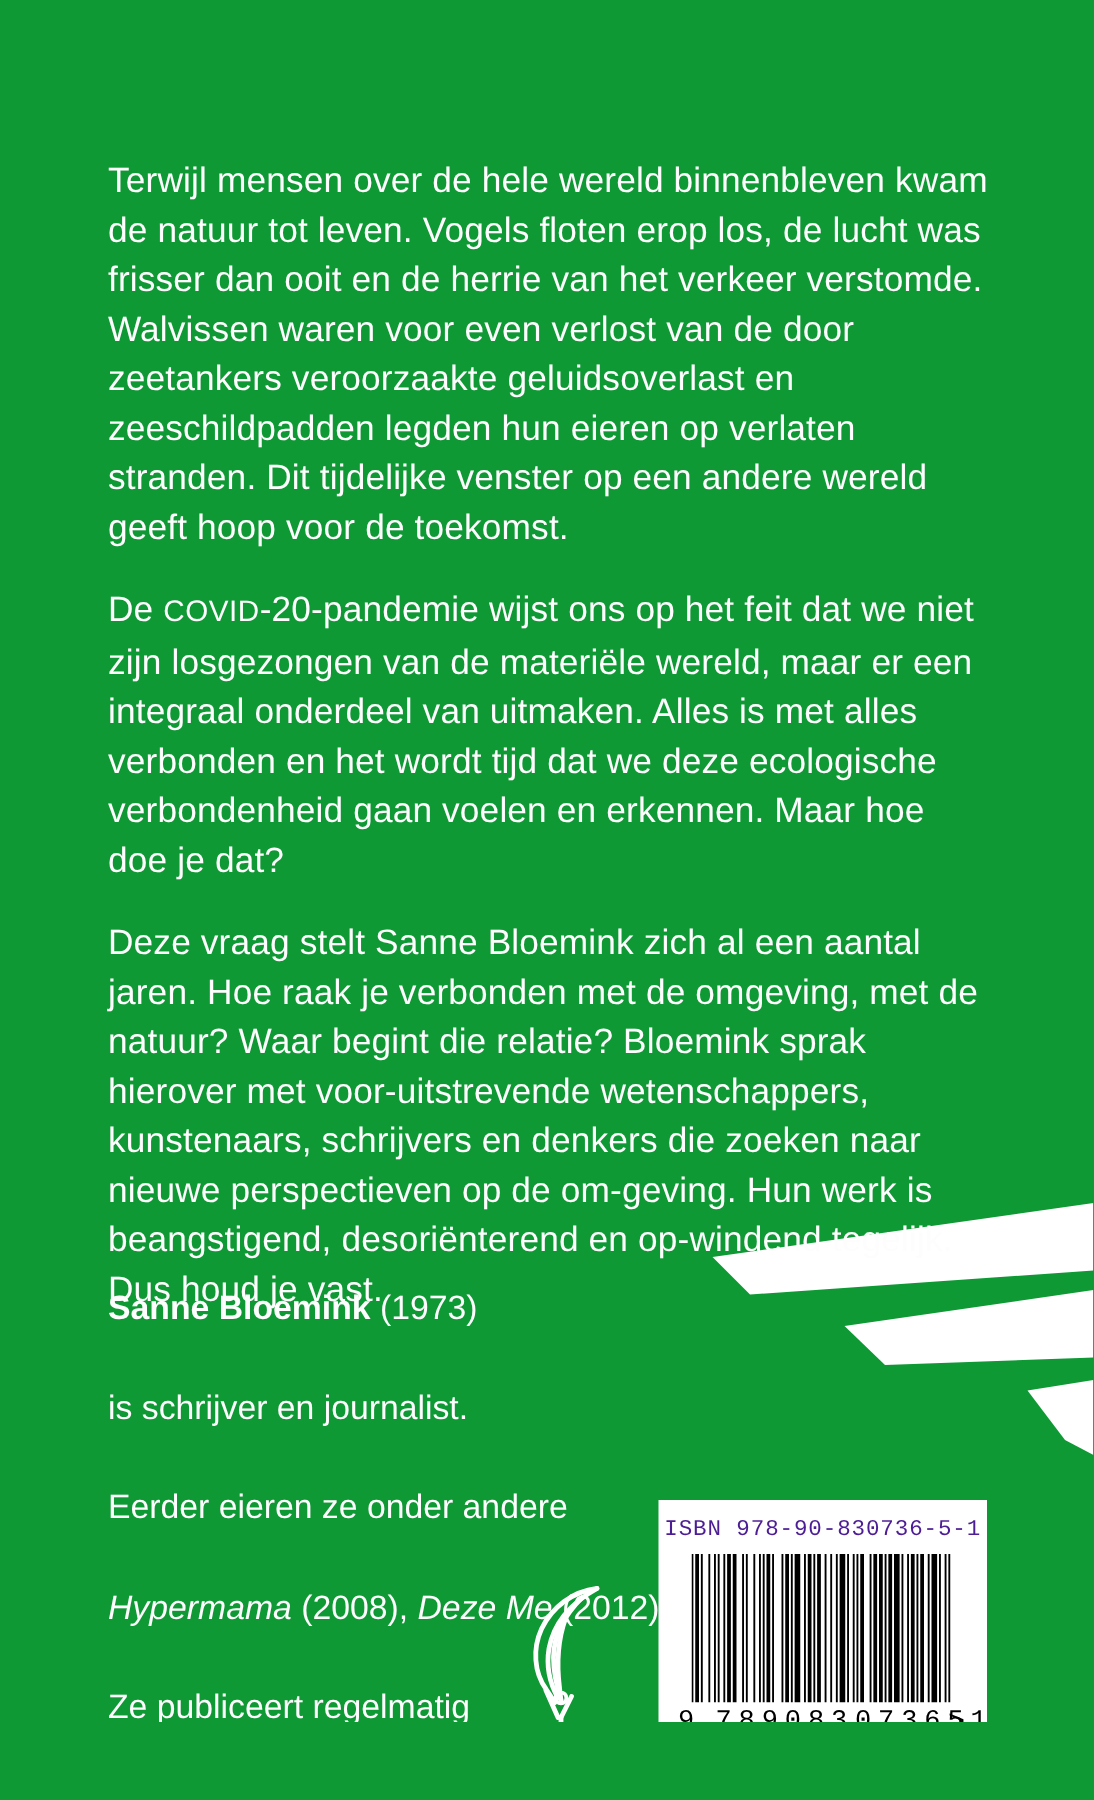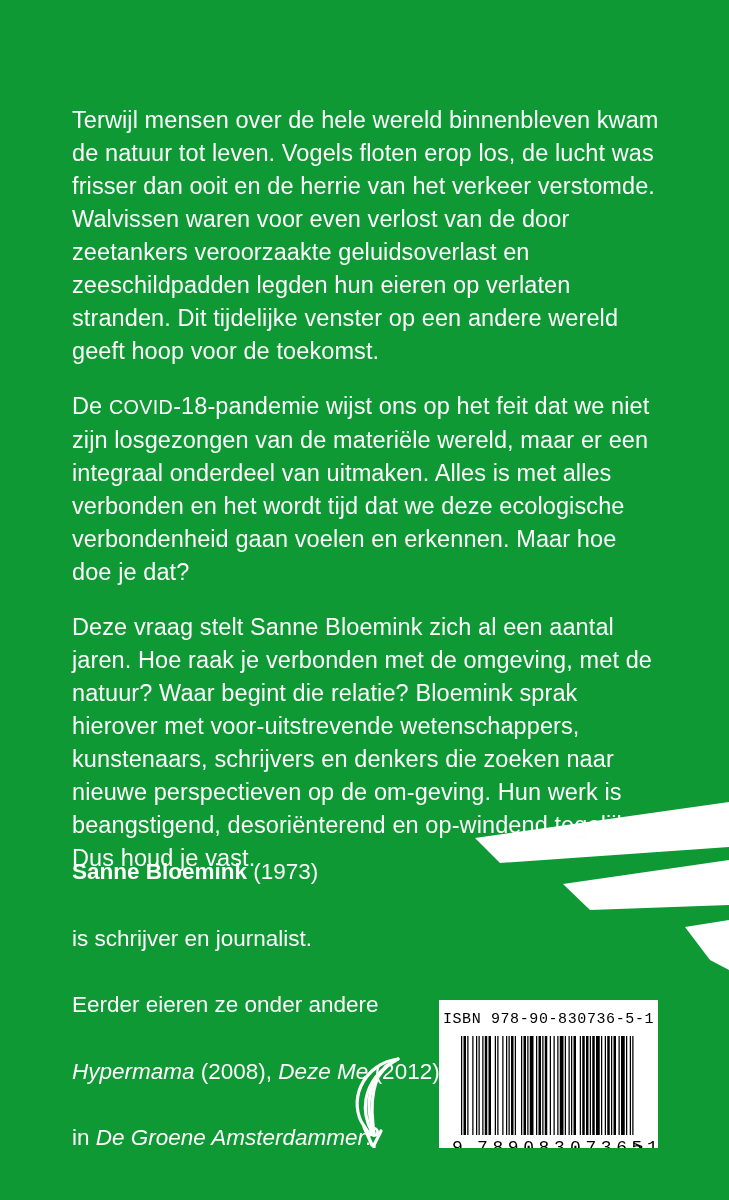--- a/index.html
+++ b/index.html
@@ -90,21 +90,21 @@
   }
   .isbn-text {
     position: absolute;
     left: 0;
     right: 0;
     top: 11px;
     text-align: center;
     font-family: "Liberation Mono", monospace;
     font-size: 15px;
     letter-spacing: 0.6px;
-    color: #000000;
+    color: #4c1d95;
     white-space: pre;
   }
   .bars {
     position: absolute;
     left: 22px;
     top: 36px;
     width: 175px;
     height: 99px;
   }
   .ean-digits {
@@ -147,29 +147,30 @@
 <div class="cover">
 
   <svg class="stripes" viewBox="0 0 289 220" width="289" height="220" preserveAspectRatio="none">
     <polygon fill="#ffffff" points="35,58 289,22 289,67 60,83"></polygon>
     <polygon fill="#ffffff" points="123,104 289,80 289,125 150,130"></polygon>
     <polygon fill="#ffffff" points="245,147 289,140 289,190 270,180"></polygon>
   </svg>
 
   <div class="blurb">
     <p>Terwijl mensen over de hele wereld binnenbleven kwam de natuur tot leven. Vogels floten erop los, de lucht was frisser dan ooit en de herrie van het verkeer verstomde. Walvissen waren voor even verlost van de door zeetankers veroorzaakte geluidsoverlast en zeeschildpadden legden hun eieren op verlaten stranden. Dit tijdelijke venster op een andere wereld geeft hoop voor de toekomst.</p>
-    <p><span>De </span><span class="smallcaps">COVID</span><span>-18-pandemie wijst ons op het feit dat we niet zijn losgezongen van de materiële wereld, maar er een integraal onderdeel van uitmaken. Alles is met alles verbonden en het wordt tijd dat we deze ecologische verbondenheid gaan voelen en erkennen. Maar hoe doe je dat?</span></p>
+    <p><span>De </span><span class="smallcaps">COVID</span><span>-20-pandemie wijst ons op het feit dat we niet zijn losgezongen van de materiële wereld, maar er een integraal onderdeel van uitmaken. Alles is met alles verbonden en het wordt tijd dat we deze ecologische verbondenheid gaan voelen en erkennen. Maar hoe doe je dat?</span></p>
     <p>Deze vraag stelt Sanne Bloemink zich al een aantal jaren. Hoe raak je verbonden met de omgeving, met de natuur? Waar begint die relatie? Bloemink sprak hierover met voor-uitstrevende wetenschappers, kunstenaars, schrijvers en denkers die zoeken naar nieuwe perspectieven op de om-geving. Hun werk is beangstigend, desoriënterend en op-windend tegelijk. Dus houd je vast.</p>
   </div>
 
   <div class="bio">
     <div class="line"><b>Sanne Bloemink</b><span> (1973)</span></div>
     <div class="line">is schrijver en journalist.</div>
     <div class="line">Eerder eieren ze onder andere</div>
     <div class="line"><i>Hypermama</i><span> (2008), </span><i>Deze Me</i><span> (2012)</span></div>
+    <div class="line">Ze publiceert regelmatig</div>
     <div class="line"><span>in </span><i>De Groene Amsterdammer</i><span>.</span></div>
   </div>
 
   <svg class="logo" viewBox="0 0 72 112" width="72" height="112">
     <g fill="none" stroke="#ffffff" stroke-width="3.2" stroke-linecap="round" stroke-linejoin="round">
       <path d="M62 6 C46 8 32 18 25 33 C19 46 20 62 28 73 L34 82"></path>
       <path d="M62 6 C44 16 33 30 30 46 C28 58 31 70 36 79"></path>
       <path d="M52 12 C40 24 33 38 33 52 C33 64 36 74 38 80"></path>
       <path d="M41 26 C36 40 35 56 37 72 L38 82"></path>
       <path d="M28 74 L36 92"></path>

